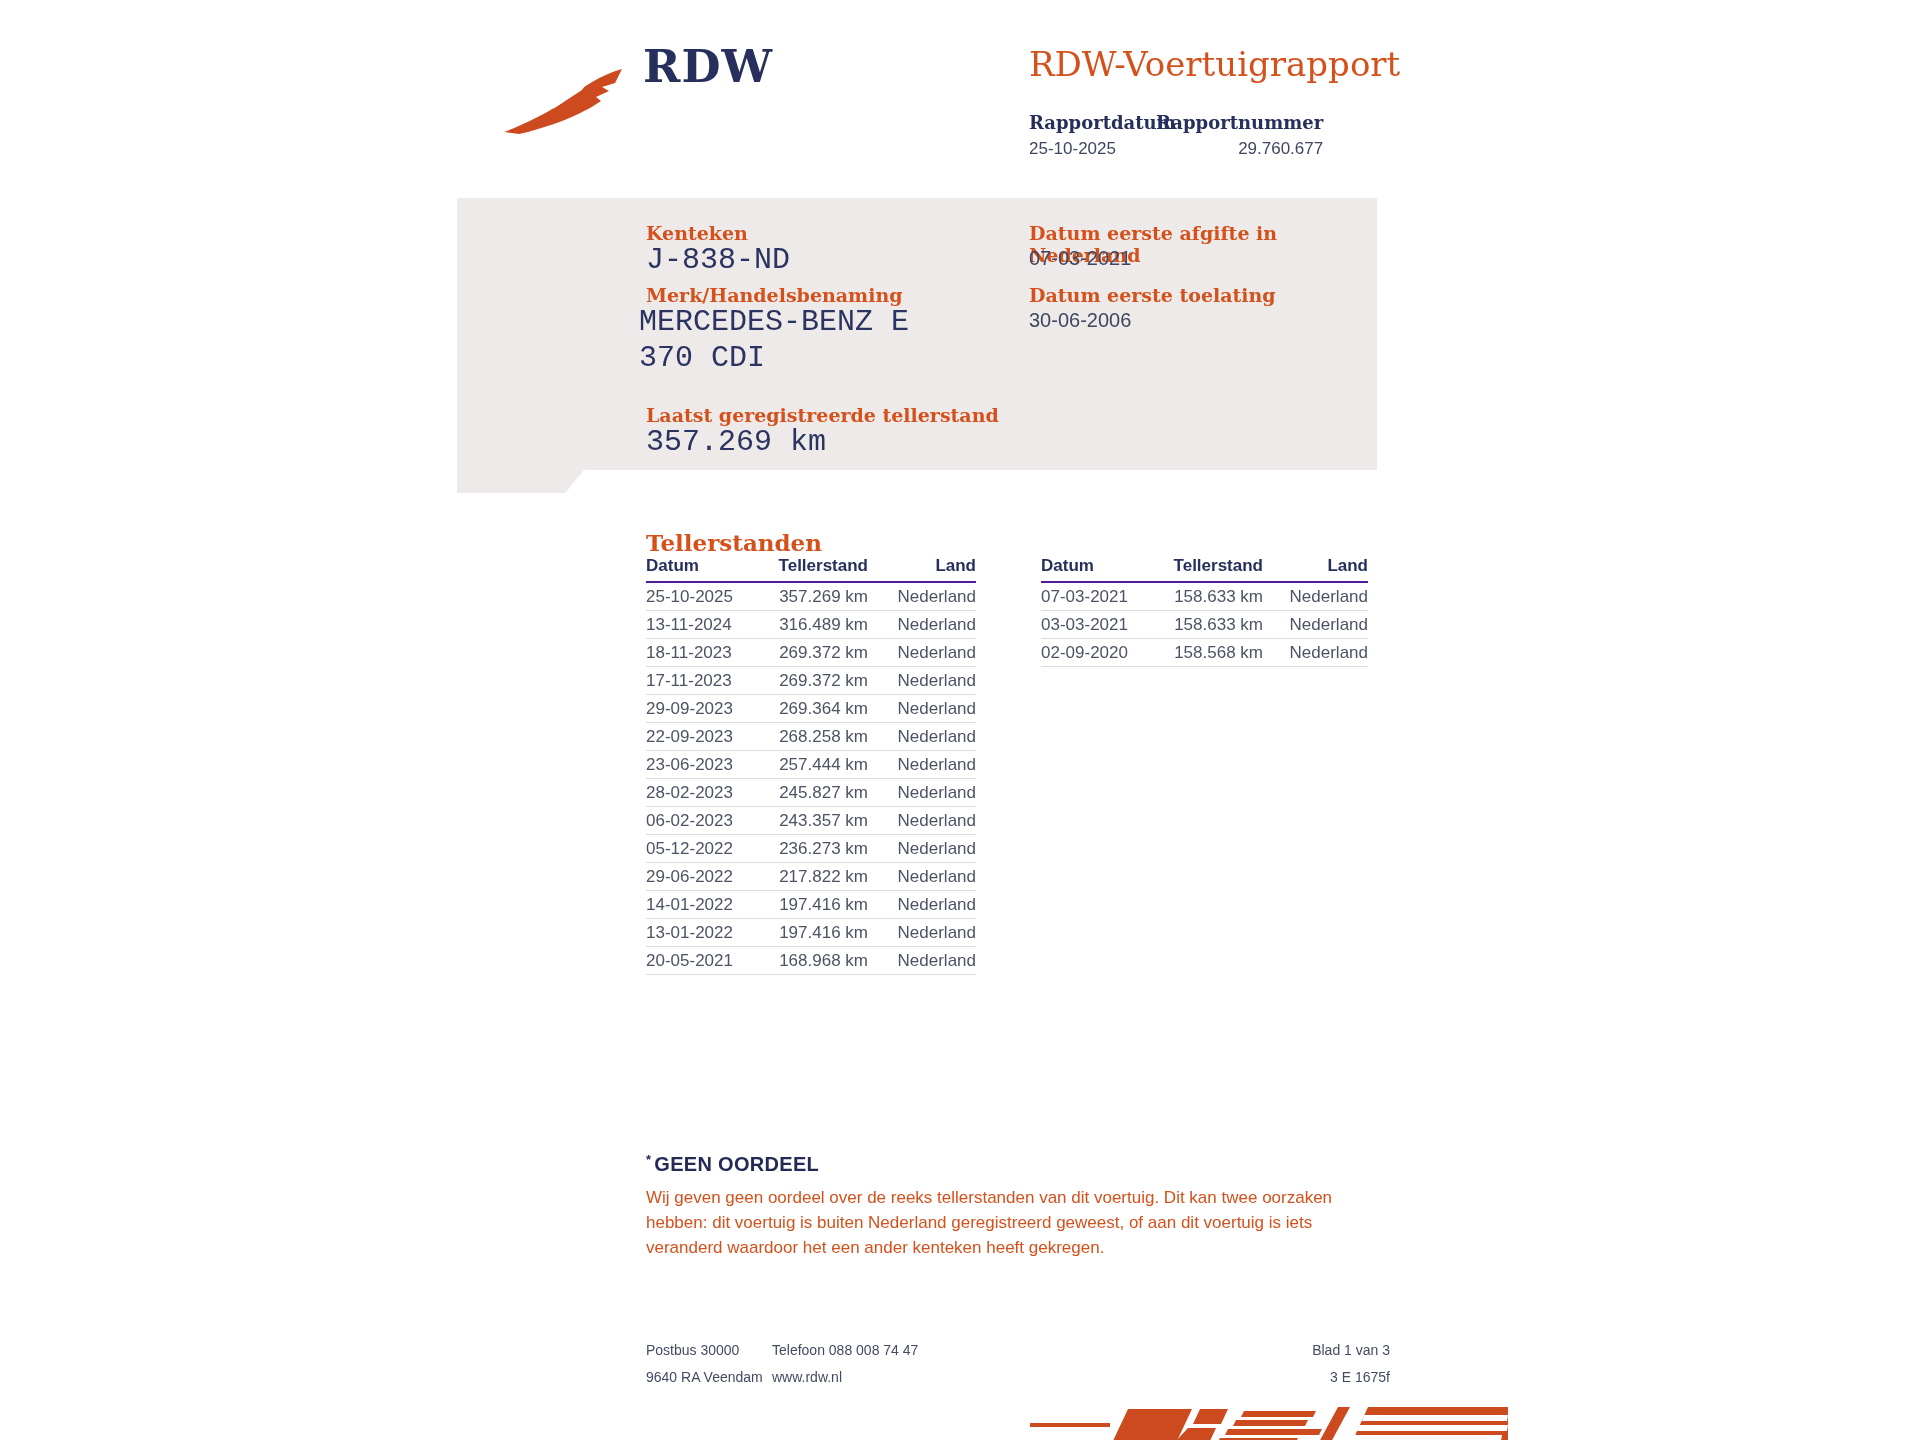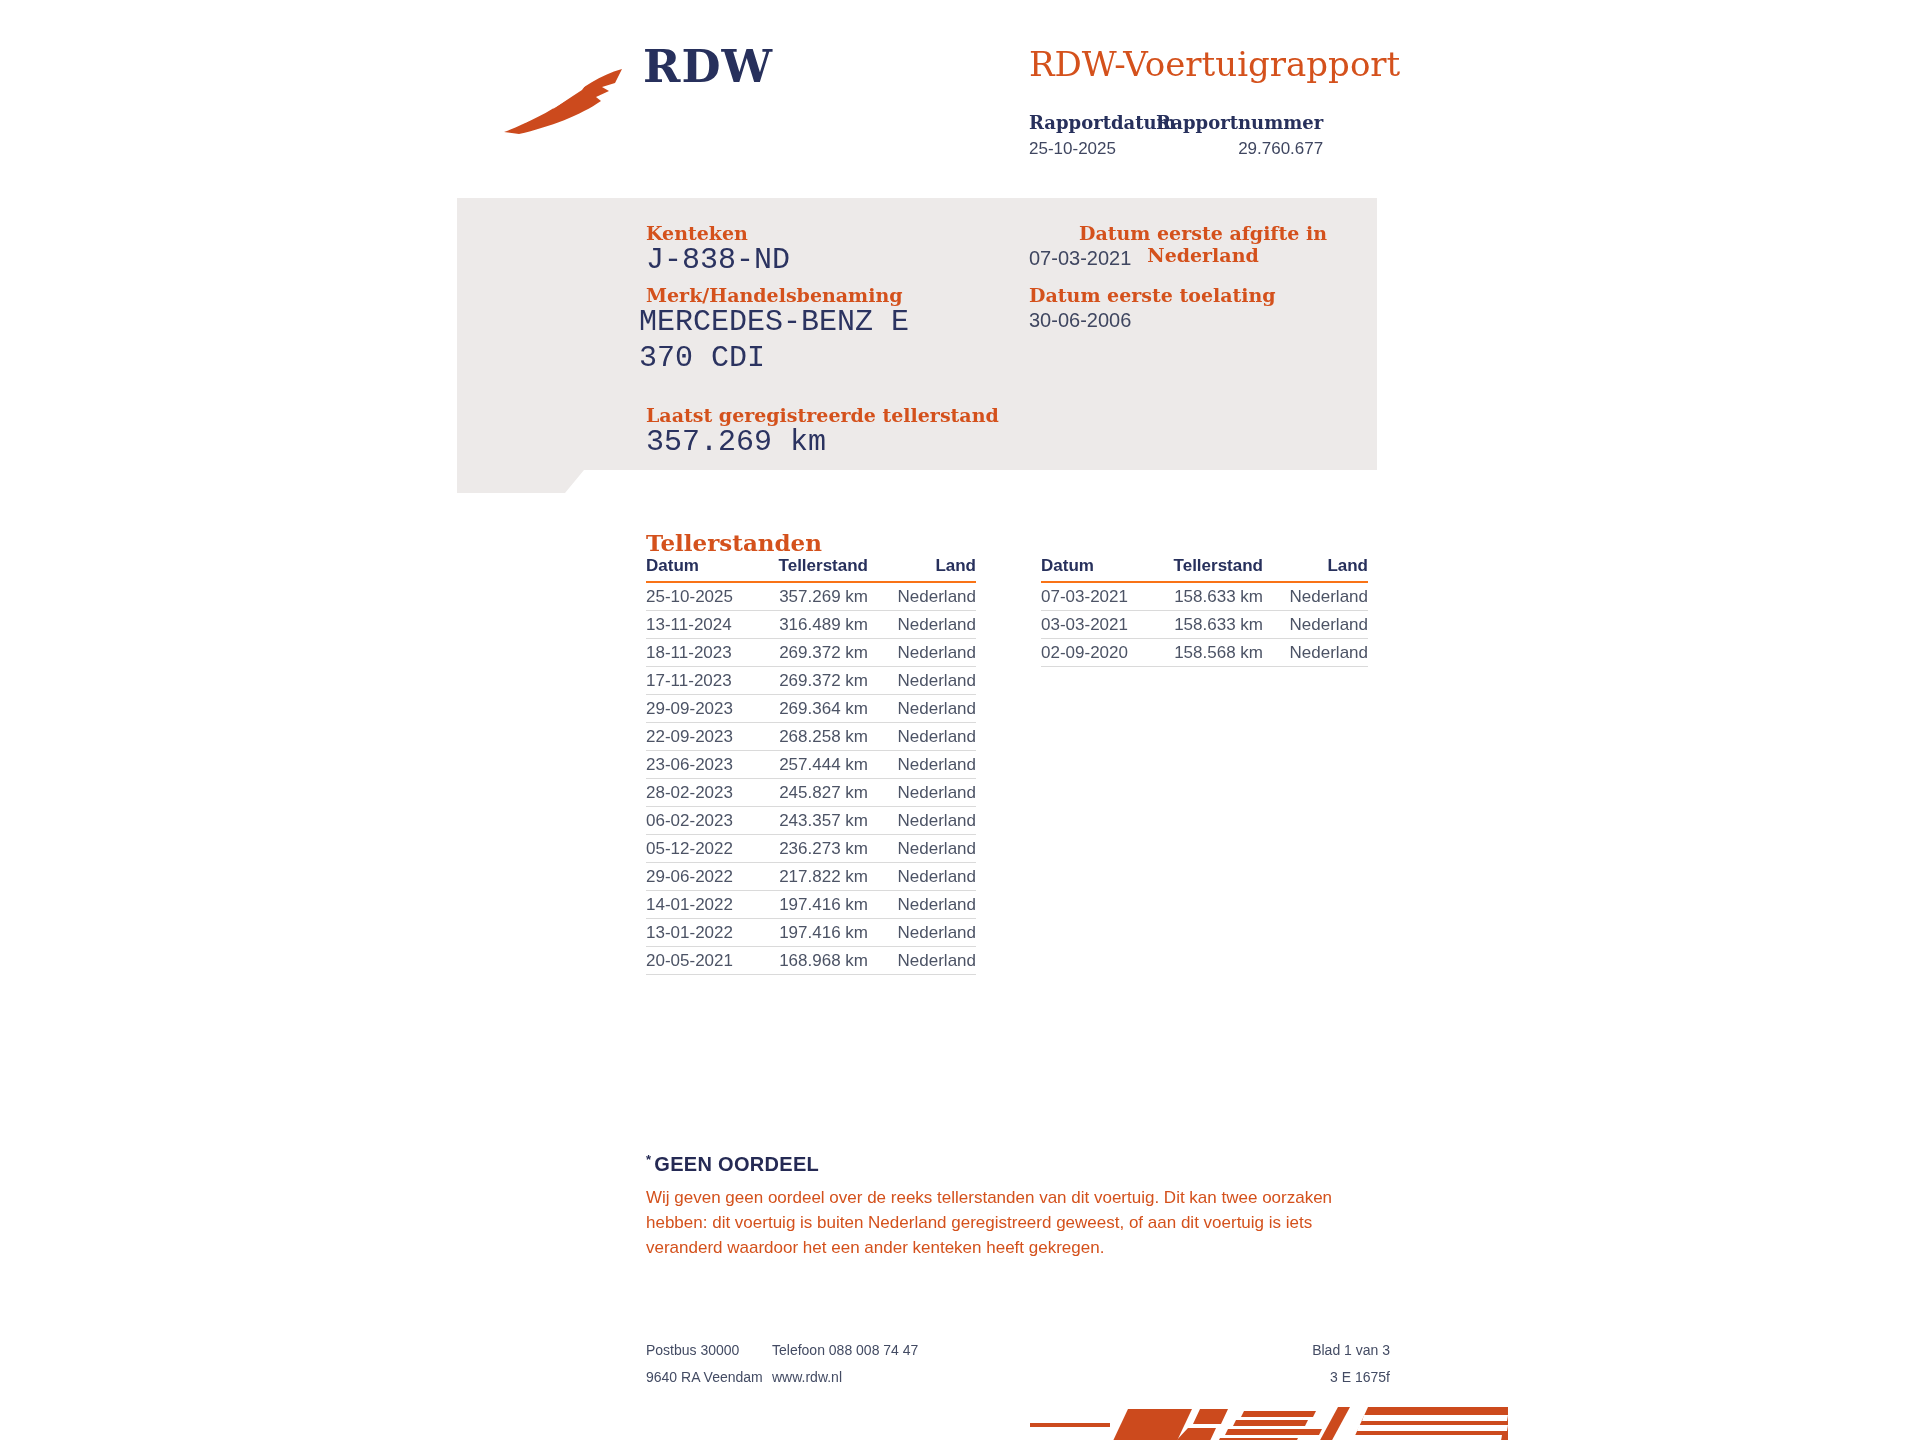--- a/index.html
+++ b/index.html
@@ -15,36 +15,36 @@
         font-family:"DejaVu Serif",serif;font-size:34px;color:#d4511c;}
   .meta-label{font-family:"DejaVu Serif",serif;font-weight:700;font-size:18px;color:#27305c;}
   .meta-value{font-size:17px;color:#3f4660;margin-top:6px;}
   .meta-col1{position:absolute;left:1029px;top:112px;}
   .meta-col2{position:absolute;left:1156px;top:112px;text-align:right;}
 
   
   .panel{position:absolute;left:457px;top:198px;width:920px;height:295px;background:#edeae9;
         clip-path:polygon(0 0,920px 0,920px 272px,127px 272px,108px 295px,0 295px);}
   .panel .lbl{position:absolute;font-family:"DejaVu Serif",serif;font-weight:700;
-        font-size:19px;color:#d4511c;text-align:center;}
+        font-size:19px;color:#d4511c;}
   .panel .big{position:absolute;font-family:Liberation Mono, monospace;font-size:30px;
         color:#2b3360;line-height:36px;}
   .panel .val{position:absolute;font-size:20px;color:#3f4660;}
   .verdict{position:absolute;left:572px;top:362px;font-weight:bold;font-size:27px;
         letter-spacing:.5px;color:#252a54;}
   .verdict-star{position:absolute;left:884px;top:352px;font-size:32px;font-weight:bold;color:#d4511c;}
 
   
   .section-title{position:absolute;left:646px;top:529px;
         font-family:"DejaVu Serif",serif;font-weight:700;font-size:23px;color:#d4511c;}
   table.meter{border-collapse:collapse;position:absolute;top:556px;table-layout:fixed;}
   #table-left{left:646px;width:330px;}
   #table-right{left:1041px;width:327px;}
   table.meter th{font-size:17px;font-weight:bold;color:#27305c;text-align:left;
-        padding:0 0 5px 0;border-bottom:2px solid #f97316;}
+        padding:0 0 5px 0;border-bottom:2px solid #4c1d95;}
   table.meter th:nth-child(2),table.meter th:nth-child(3){text-align:right;}
   table.meter td{font-size:17px;color:#4c5365;padding:4px 0;line-height:19px;
         border-bottom:1px solid #dadada;}
   table.meter td:nth-child(2),table.meter td:nth-child(3){text-align:right;}
 
   
   .footnote{position:absolute;left:646px;top:1152px;width:745px;}
   .footnote-head{color:#252a54;font-weight:bold;font-size:20px;letter-spacing:.3px;}
   .footnote-head .star{font-size:13px;vertical-align:7px;margin-right:3px;}
   .footnote-text{margin-top:9px;color:#d4511c;font-size:17px;line-height:25px;}

